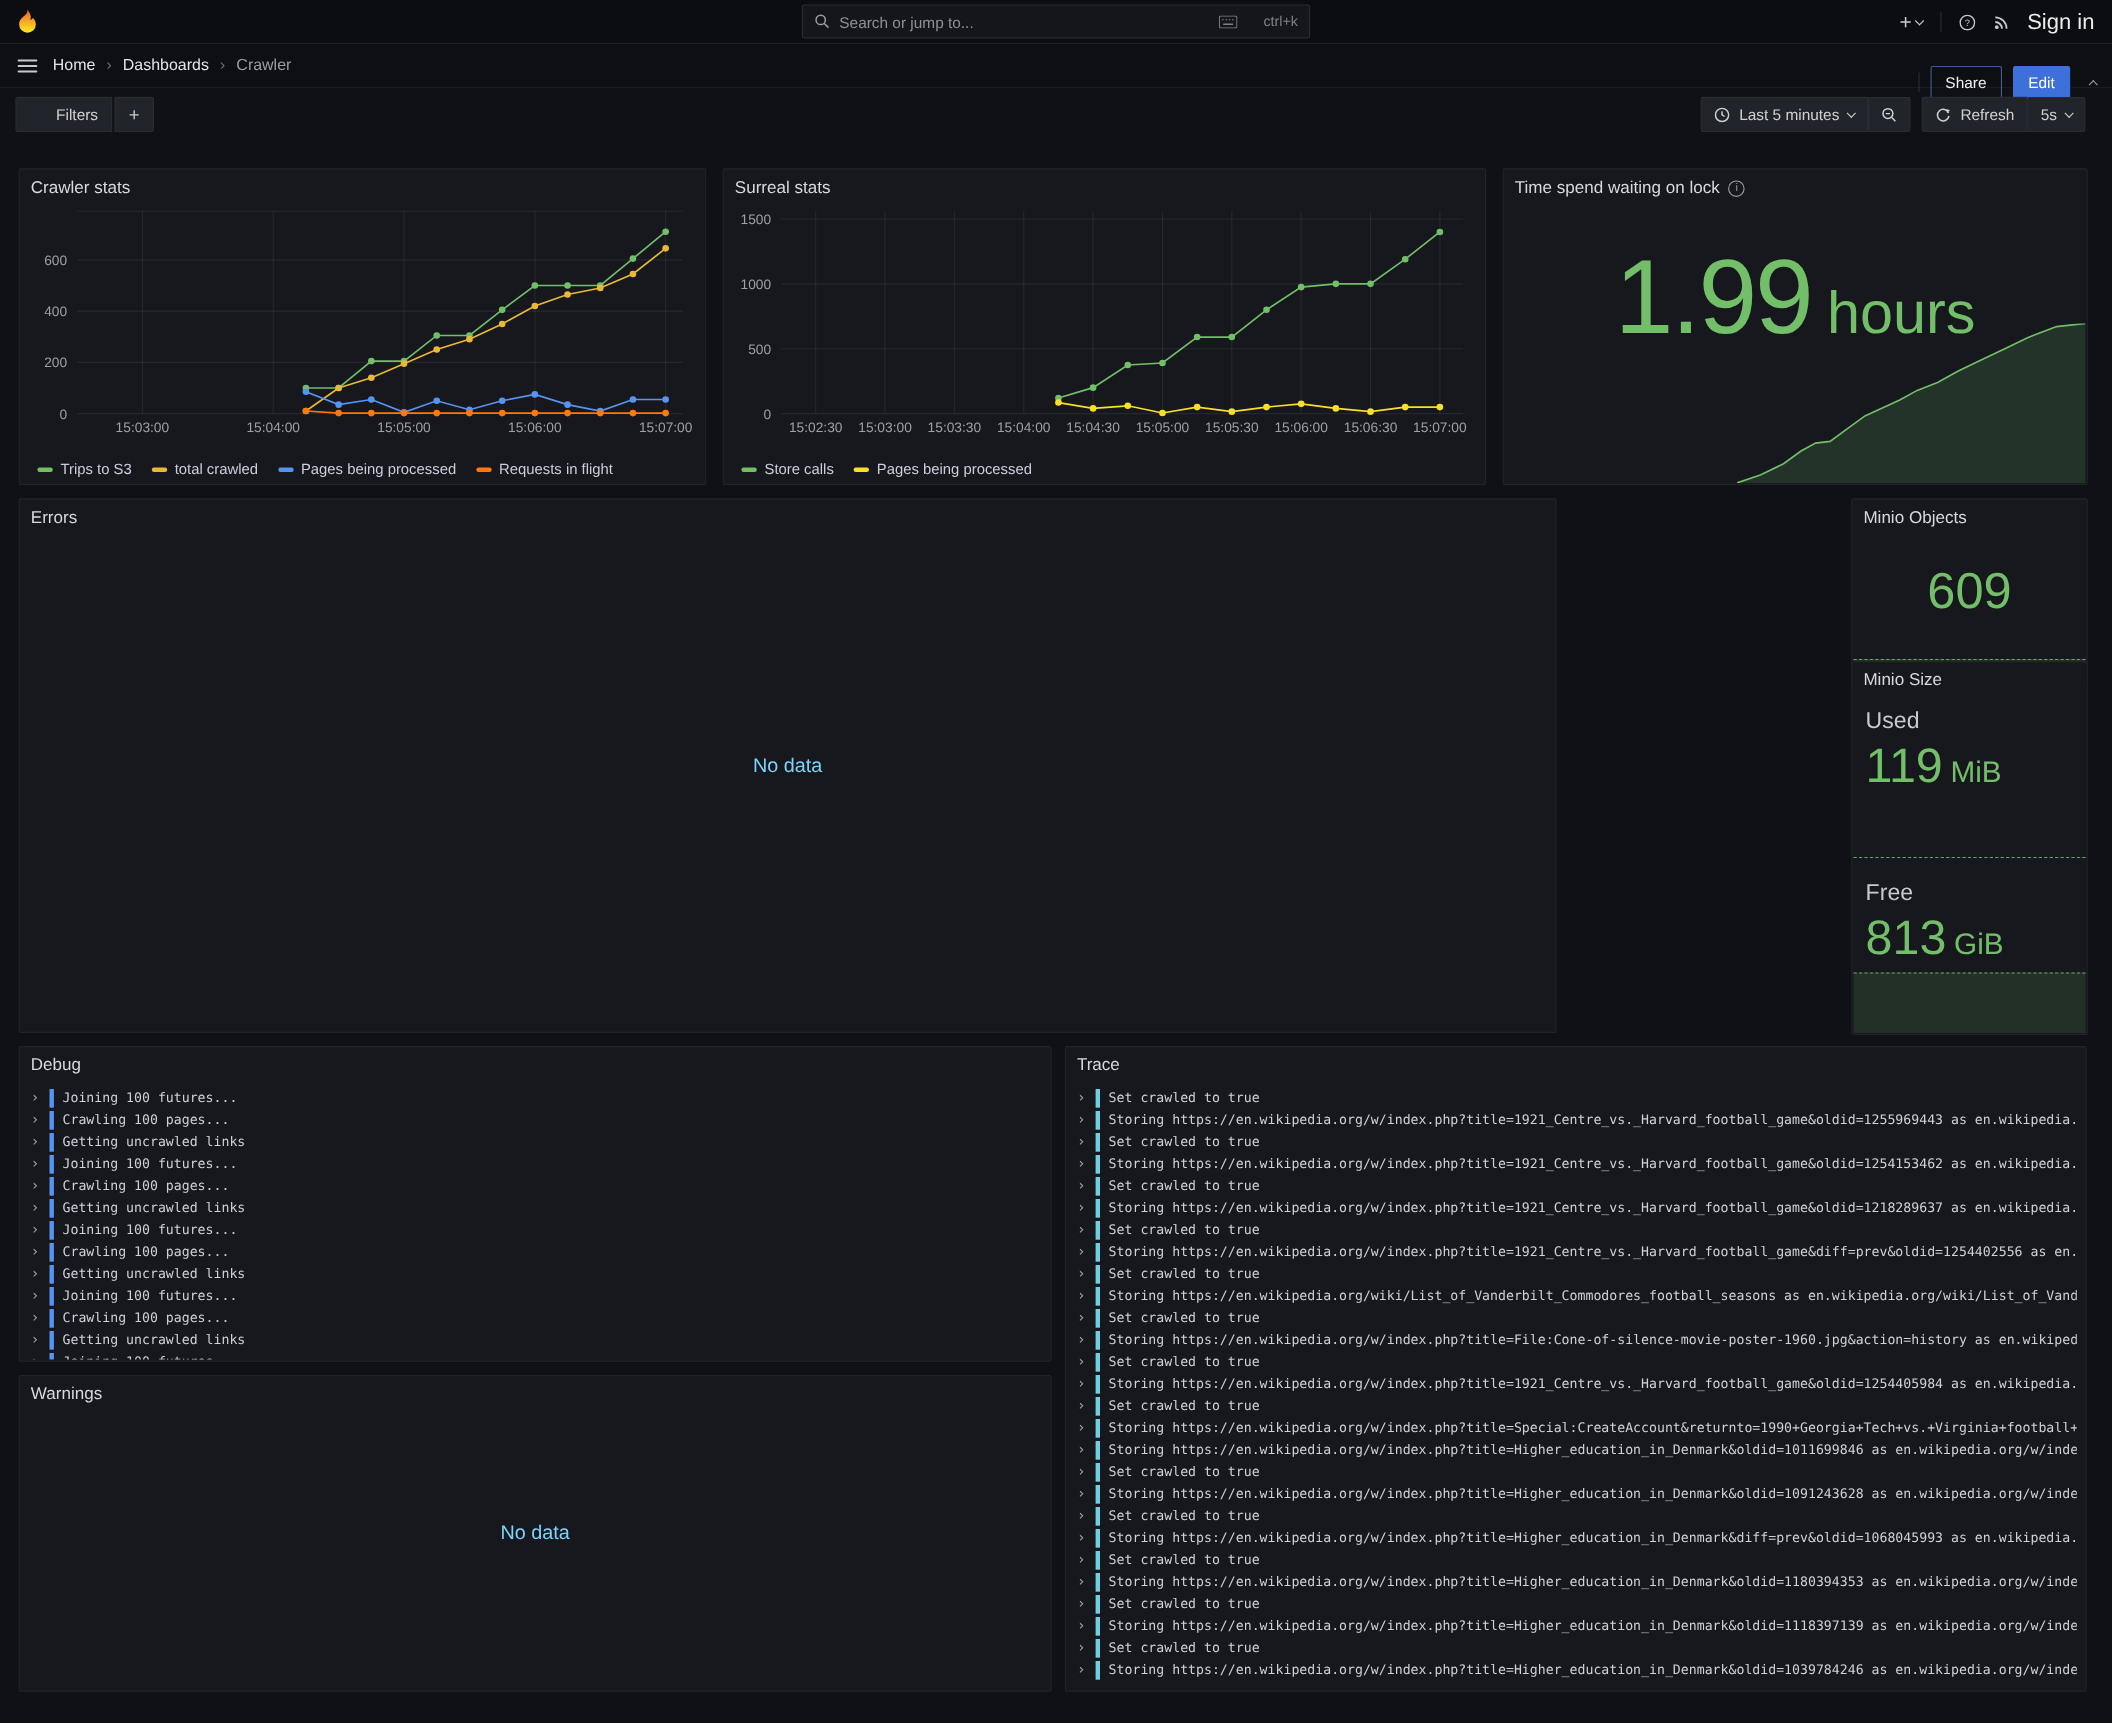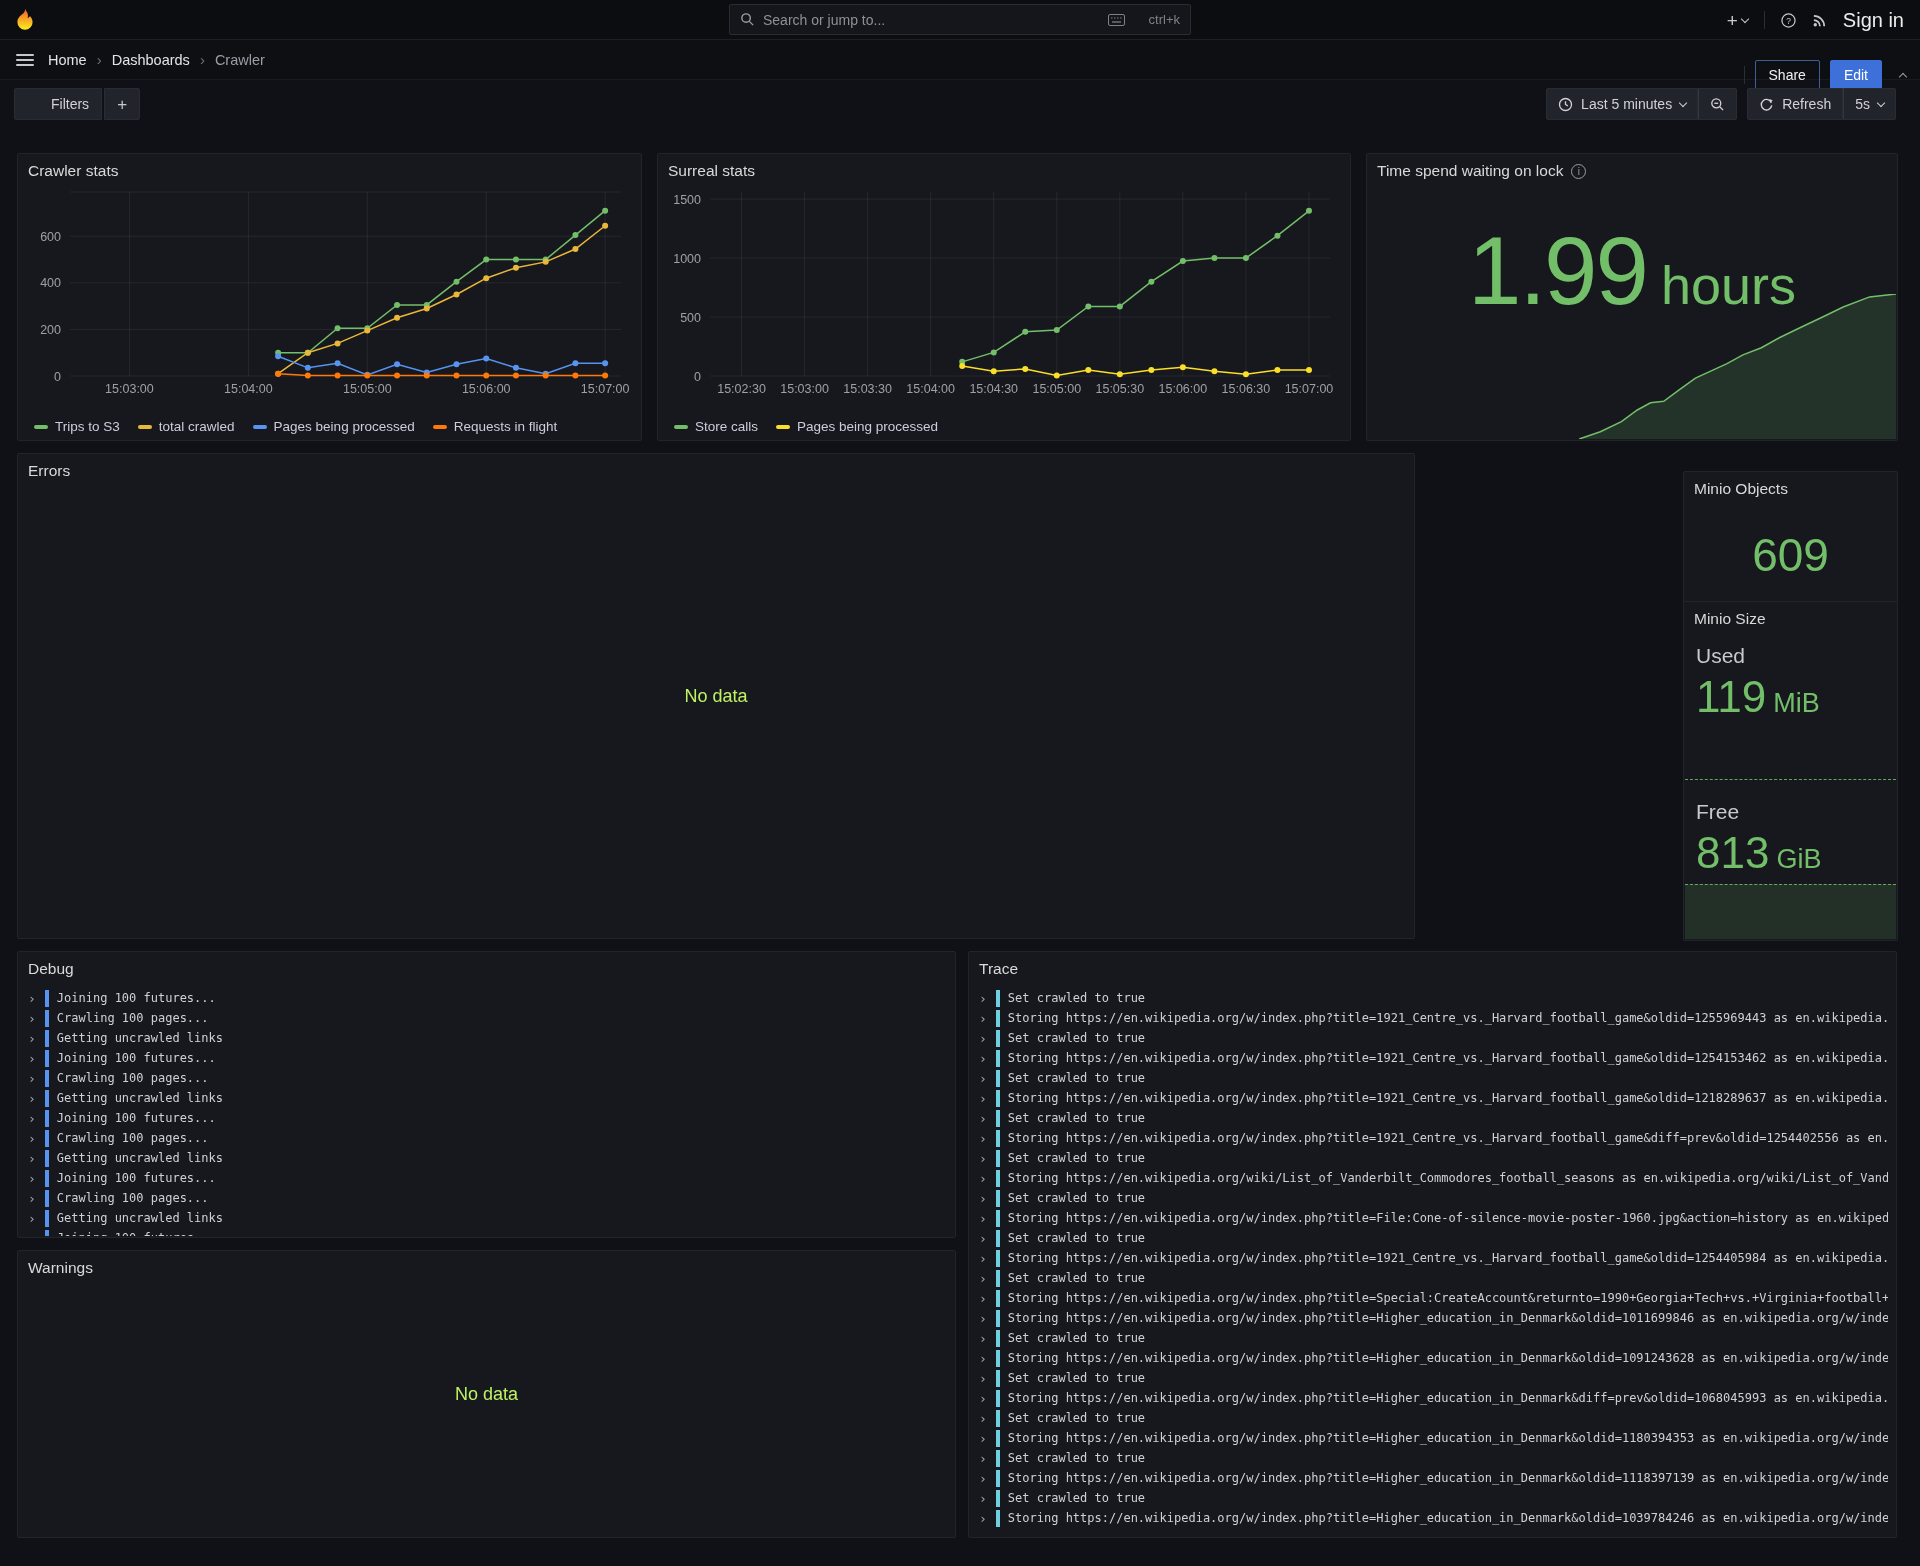--- a/index.html
+++ b/index.html
@@ -47,21 +47,21 @@
   .group { display:flex; align-items:stretch; }
   .gseg { height:32px; background:#22242b; border:1px solid #2a2c33; display:flex; align-items:center; gap:8px; padding:0 11px; font-size:14px; cursor:pointer; }
   .gseg + .gseg { border-left:1px solid #34363d; }
   .gseg.rfirst { border-radius:2px 0 0 2px; }
   .gseg.rlast { border-radius:0 2px 2px 0; }
   .icon-sm { width:15px; height:15px; display:block; }
 
   
   .panel { position:absolute; background:#16181d; border:1px solid #22242a; border-radius:2px; }
   .ptitle { position:absolute; top:8px; left:10px; font-size:15.5px; font-weight:500; color:#d8d9da; cursor:pointer; display:flex; align-items:center; gap:8px; white-space:nowrap; }
-  .nodata { position:absolute; top:50%; left:50%; transform:translate(-50%,-50%); color:#bef264; font-size:18px; }
+  .nodata { position:absolute; top:50%; left:50%; transform:translate(-50%,-50%); color:#7dd3fc; font-size:18px; }
   .chart { position:absolute; top:30px; left:8px; right:6px; bottom:40px; cursor:crosshair; }
   .legend { position:absolute; bottom:6px; left:16px; display:flex; gap:18px; align-items:center; }
   .litem { display:flex; align-items:center; gap:7px; font-size:13.5px; color:#ccccdc; cursor:pointer; }
   .lswatch { width:14px; height:4px; border-radius:2px; display:inline-block; }
 
   
   .bigstat { position:absolute; top:62px; left:0; right:0; text-align:center; z-index:2; }
   .big-num { font-size:96px; font-weight:500; color:#73bf69; letter-spacing:-2px; }
   .big-unit { font-size:54px; font-weight:500; color:#73bf69; margin-left:14px; }
   .sparkhost { position:absolute; left:1px; right:1px; bottom:1px; height:145px; z-index:1; }
@@ -390,21 +390,21 @@
     </div>
   </section>
 
   <section class="panel" style="left:17px;top:453px;width:1398px;height:486px">
     <h2 class="ptitle">
         <span>Errors</span>
       </h2>
     <div class="nodata">No data</div>
   </section>
 
-  <section class="panel" style="left:1683px;top:471px;width:215px;height:172px">
+  <section class="panel" style="left:1683px;top:453px;width:215px;height:172px">
     <h2 class="ptitle">
         <span>Minio Objects</span>
       </h2>
     <div class="mo-value">609</div>
     <div class="fill-area" style="height:24px"></div>
   </section>
 
   <section class="panel" style="left:1683px;top:601px;width:215px;height:340px">
     <h2 class="ptitle">
         <span>Minio Size</span>

